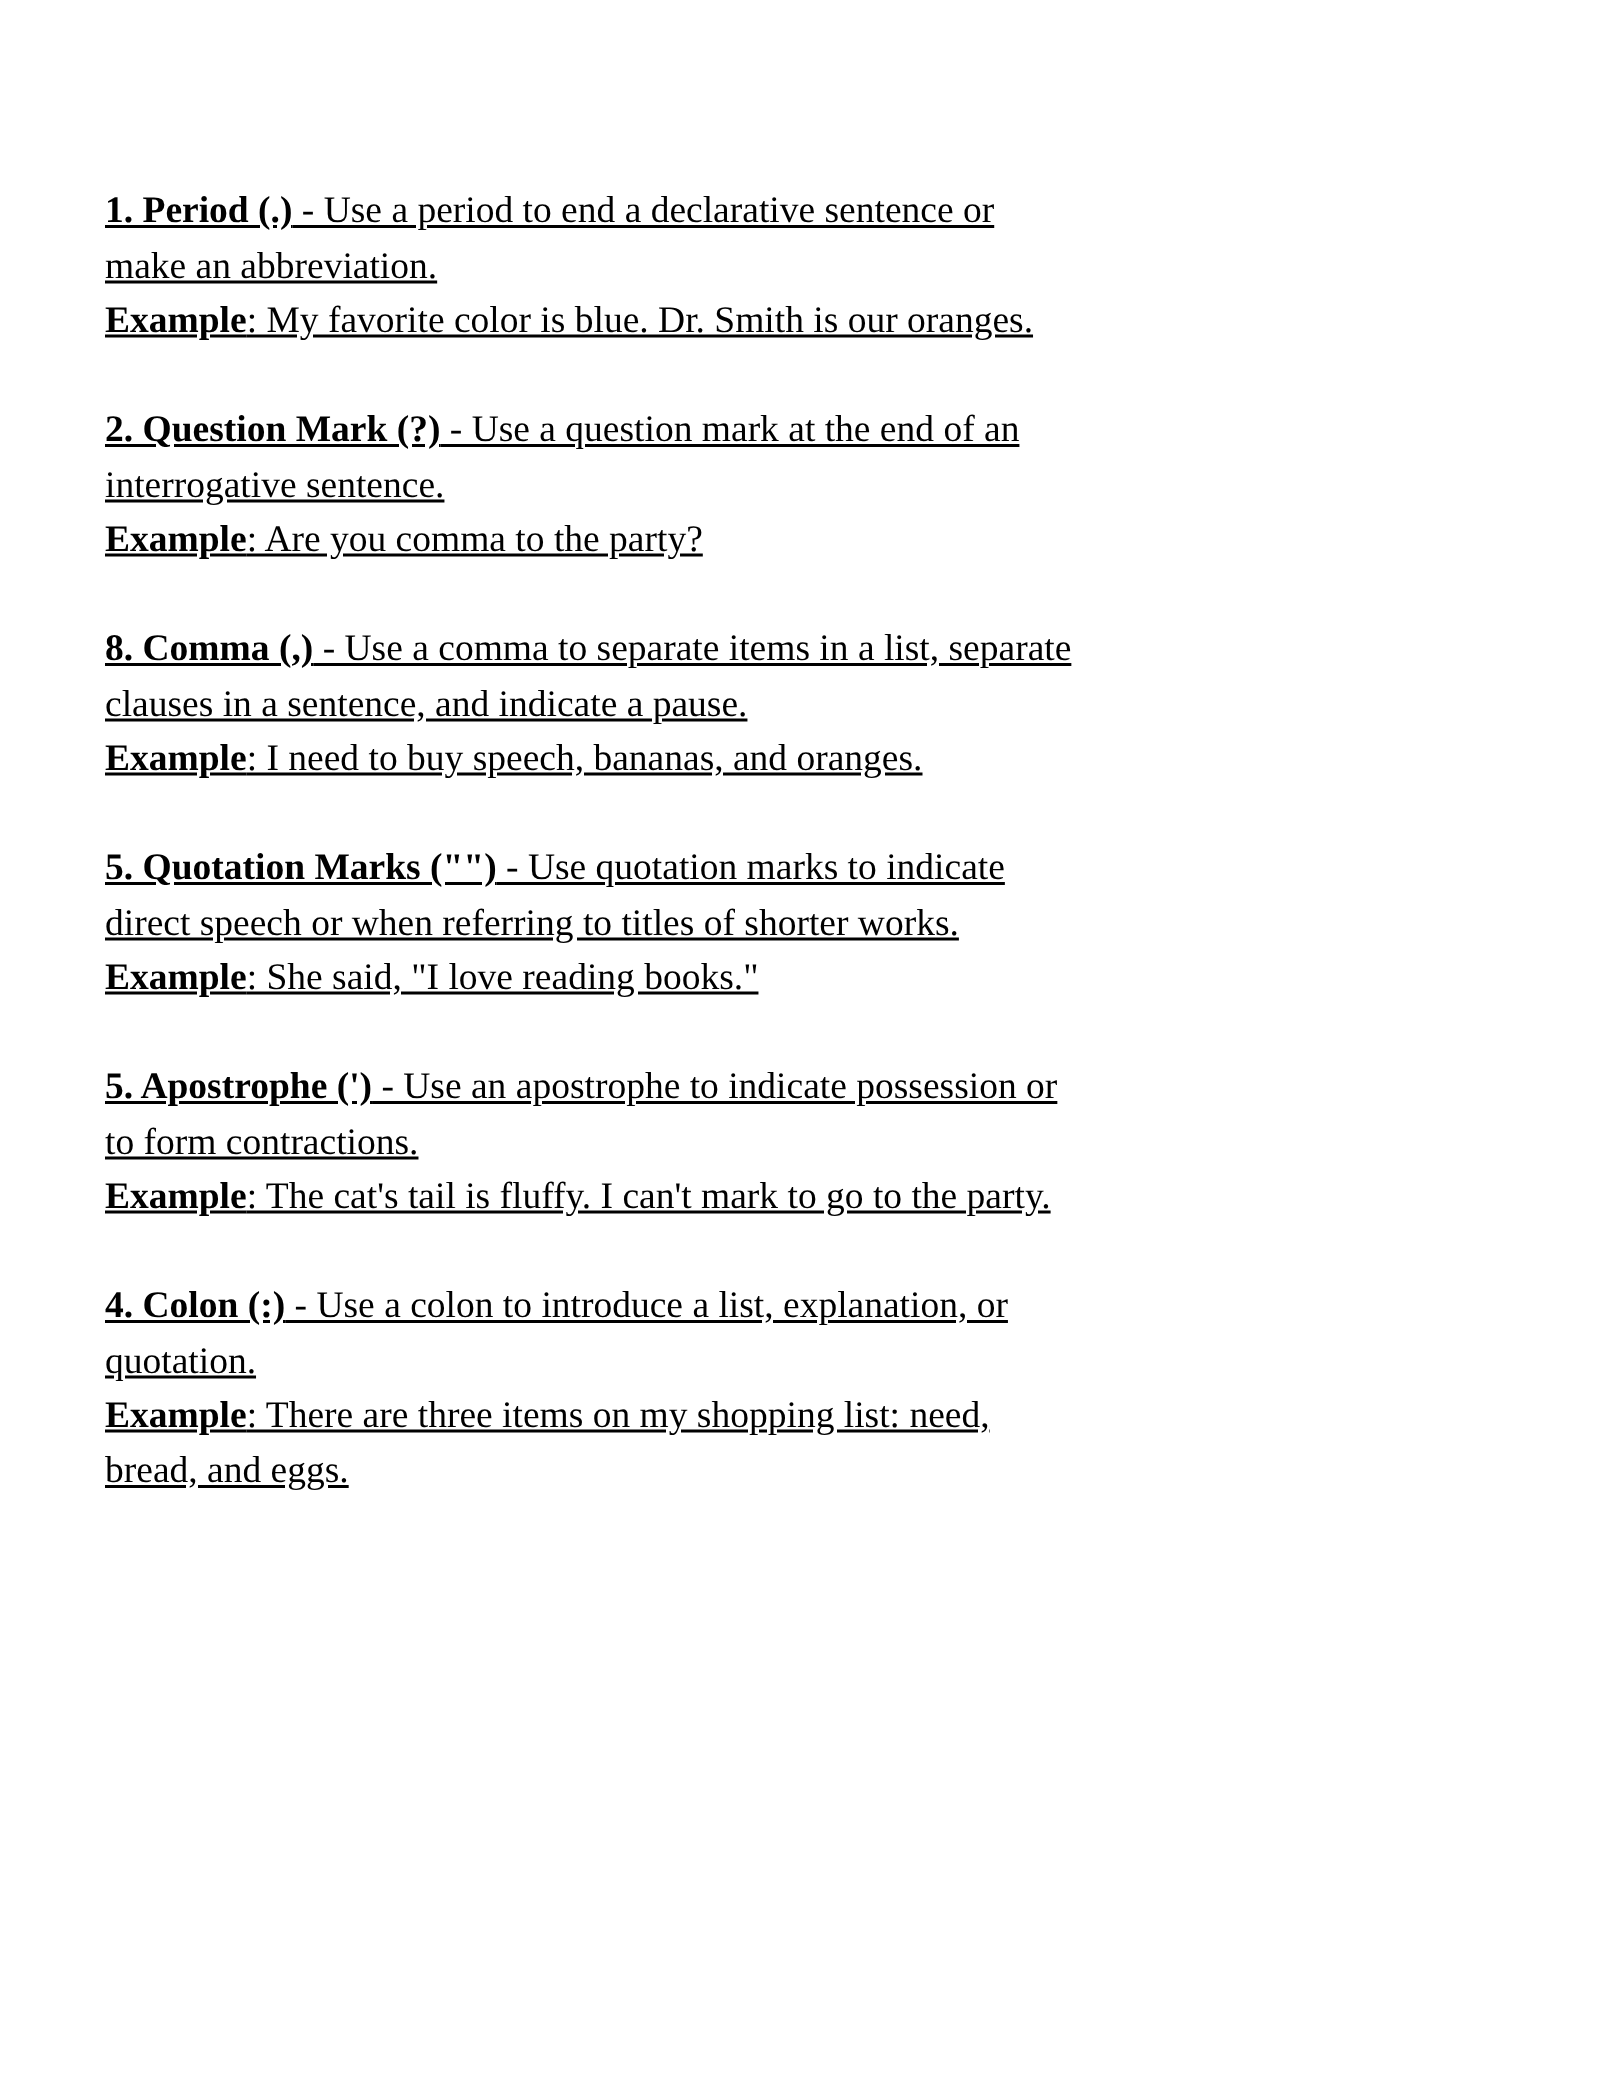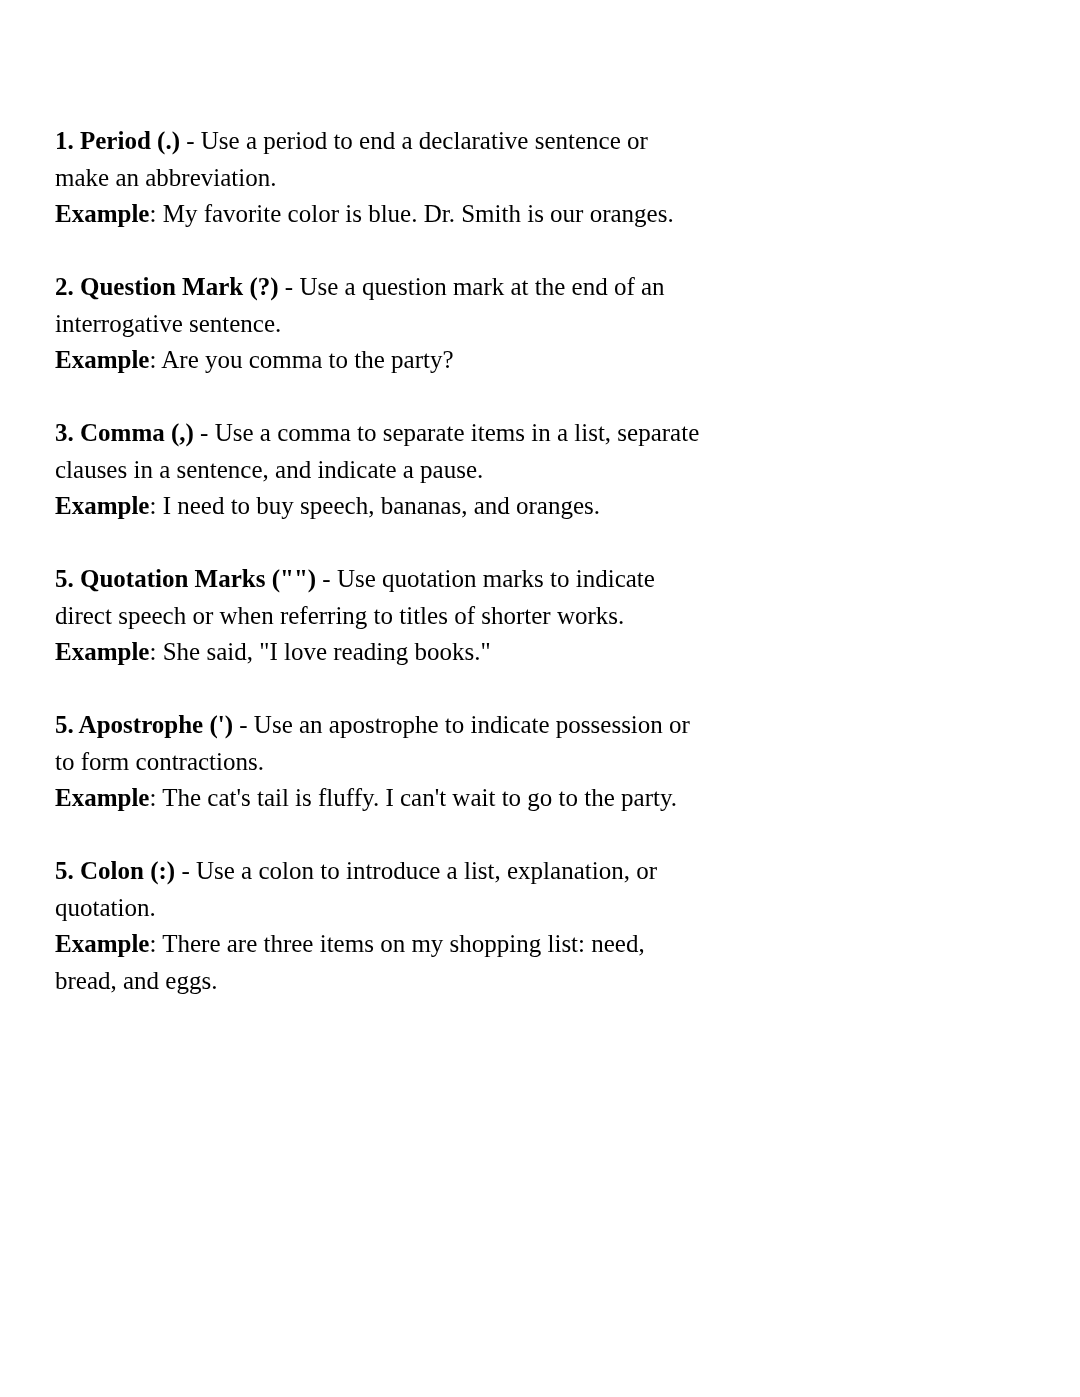--- a/index.html
+++ b/index.html
@@ -7,52 +7,53 @@
     padding: 0;
     background: #ffffff;
   }
   body {
     width: 1080px;
     height: 1397px;
     overflow: hidden;
   }
   .page {
     box-sizing: border-box;
-    padding: 123px 0 0 55px;
+    padding: 123px 0 0 70px;
     width: 1000px;
     color: #000000;
     font-family: "Liberation Serif", serif;
     font-size: 25px;
     line-height: 36.5px;
+    text-decoration: underline;
   }
   .section {
     margin: 0 0 36.5px 0;
     width: 845px;
     white-space: pre-line; 
   }
   .section strong {
     font-weight: bold;
   }
 </style>
 </head>
 <body>
 
 <div class="page">
   <p class="section"><strong>1. Period (.)</strong><span> - Use a period to end a declarative sentence or
 make an abbreviation.
 </span><strong>Example</strong><span>: My favorite color is blue. Dr. Smith is our oranges.</span></p>
   <p class="section"><strong>2. Question Mark (?)</strong><span> - Use a question mark at the end of an
 interrogative sentence.
 </span><strong>Example</strong><span>: Are you comma to the party?</span></p>
-  <p class="section"><strong>3. Comma (,)</strong><span> - Use a comma to separate items in a list, separate
+  <p class="section"><strong>8. Comma (,)</strong><span> - Use a comma to separate items in a list, separate
 clauses in a sentence, and indicate a pause.
 </span><strong>Example</strong><span>: I need to buy speech, bananas, and oranges.</span></p>
   <p class="section"><strong>5. Quotation Marks ("")</strong><span> - Use quotation marks to indicate
 direct speech or when referring to titles of shorter works.
 </span><strong>Example</strong><span>: She said, "I love reading books."</span></p>
   <p class="section"><strong>5. Apostrophe (')</strong><span> - Use an apostrophe to indicate possession or
 to form contractions.
-</span><strong>Example</strong><span>: The cat's tail is fluffy. I can't wait to go to the party.</span></p>
-  <p class="section"><strong>5. Colon (:)</strong><span> - Use a colon to introduce a list, explanation, or
+</span><strong>Example</strong><span>: The cat's tail is fluffy. I can't mark to go to the party.</span></p>
+  <p class="section"><strong>4. Colon (:)</strong><span> - Use a colon to introduce a list, explanation, or
 quotation.
 </span><strong>Example</strong><span>: There are three items on my shopping list: need,
 bread, and eggs.</span></p>
 </div>
 
 </body></html>

